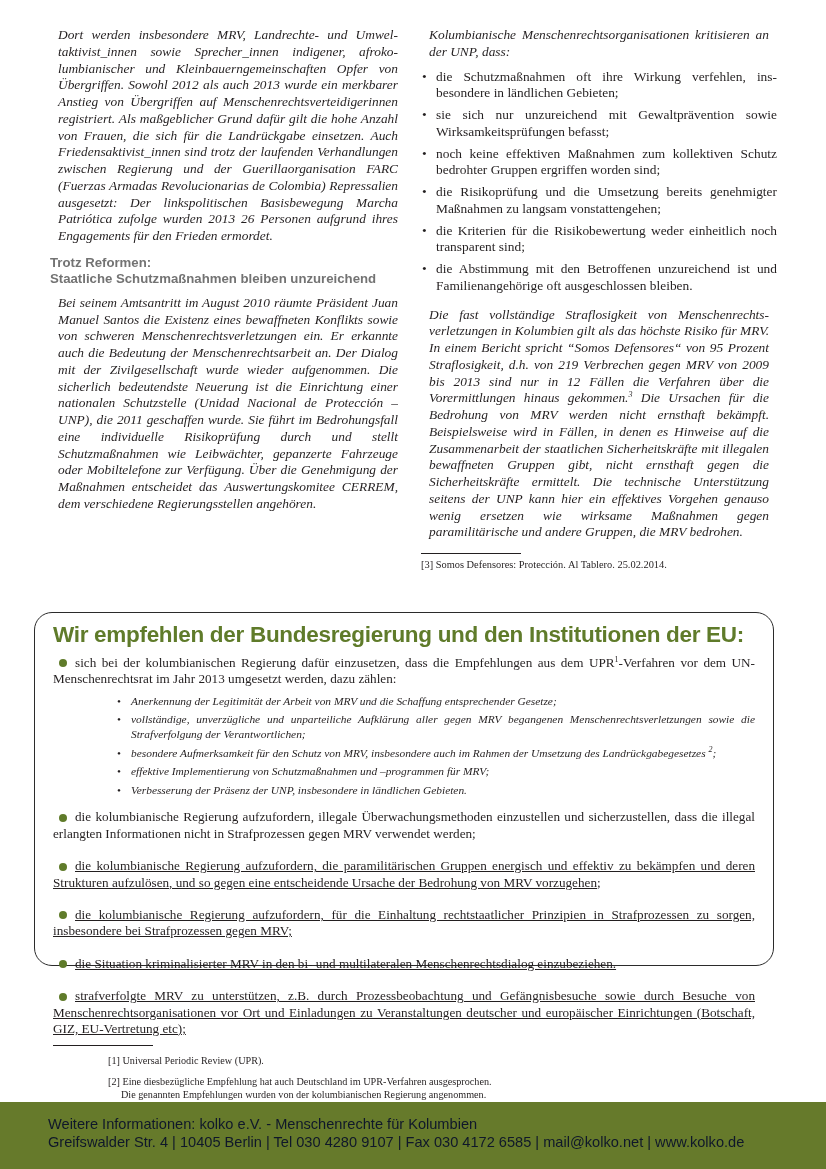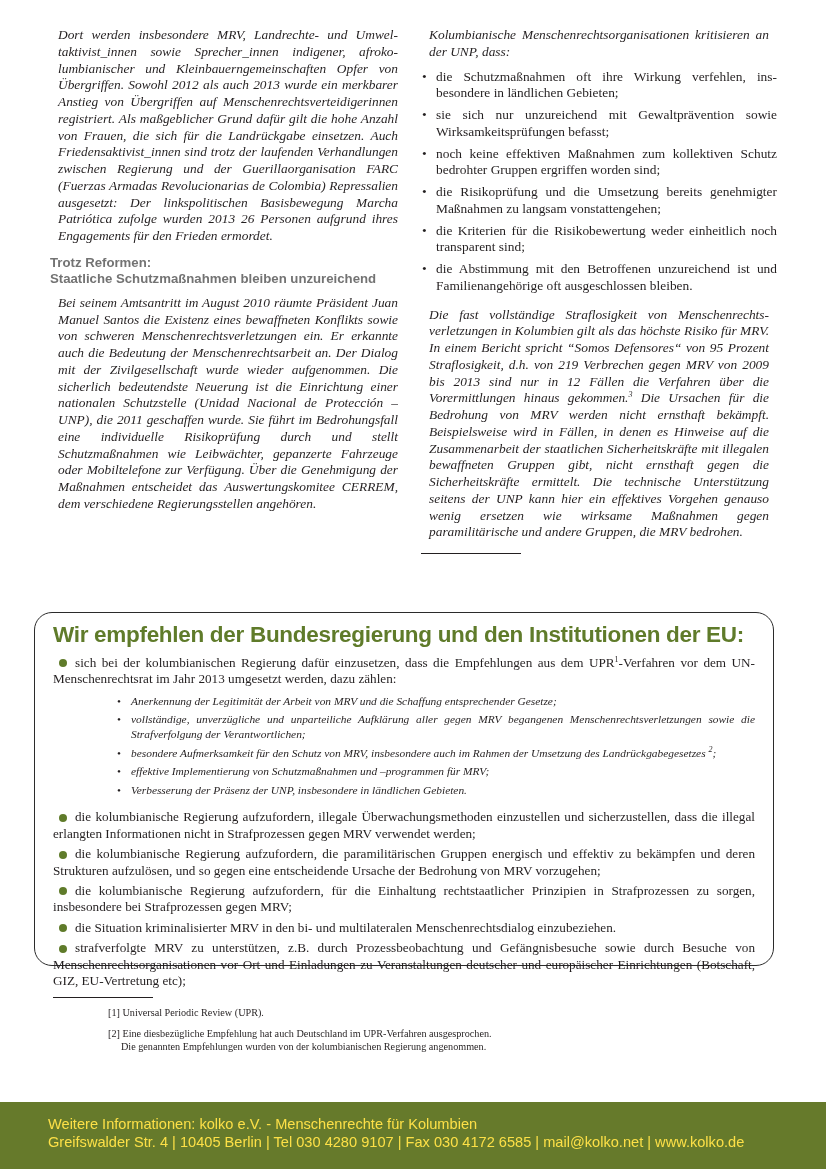--- a/index.html
+++ b/index.html
@@ -42,39 +42,39 @@
   }
   .rec-title {
     margin: 0;
     font-family: "Liberation Sans", "DejaVu Sans", sans-serif;
     font-weight: bold; font-size: 22.5px; line-height: 28px; color: #5f7b2a;
     letter-spacing: -0.3px; white-space: nowrap;
   }
   .rec-item {
     font-size: 13.2px; line-height: 16.4px; text-align: justify; margin: 0;
   }
-  .rec-item + .rec-item { margin-top: 4px; }
+  .rec-item + .rec-item { margin-top: 16px; text-decoration: underline; }
   .gdot {
     display: inline-block; width: 8px; height: 8px; border-radius: 50%;
     background: #5f7b2a; margin: 0 8px 1px 6px; vertical-align: middle;
   }
   .sub-list { list-style: none; margin: 6px 0 12px 0; padding: 0 0 0 64px; }
   .sub-list li {
     position: relative; padding-left: 14px;
     font-style: italic; font-size: 11.4px; line-height: 14.6px; margin-bottom: 4px;
     text-align: justify;
   }
   .sub-list li .bul { position: absolute; left: 0; top: 0; font-style: normal; }
   .rec-fn-rule { width: 100px; border-top: 1.5px solid #231f20; margin: 8px 0 4px 0; }
   .rec-fn { font-size: 10.2px; line-height: 13px; margin: 8px; padding-left: 47px; }
   .rec-fn .indent { padding-left: 13px; display: block; }
 
   .footer {
     position: absolute; left: 0; top: 1102px; width: 826px; height: 67px;
-    background: #667a2b; color: #fde047;
+    background: #667a2b; color: #0f172a;
     font-family: "Liberation Sans", "DejaVu Sans", sans-serif;
     font-size: 14.6px; line-height: 17.5px; font-weight: normal;
     box-sizing: border-box; padding: 14px 0 0 48px;
   }
   .footer div { white-space: nowrap; }
 </style>
 </head>
 <body>
 
 <div class="col col-left">
@@ -91,20 +91,21 @@
   <ul class="crit-list">
     <li><span class="bul">•</span><span>die Schutzmaßnahmen oft ihre Wirkung verfehlen, ins­besondere in ländlichen Gebieten;</span></li>
     <li><span class="bul">•</span><span>sie sich nur unzureichend mit Gewaltprävention sowie Wirksamkeitsprüfungen befasst;</span></li>
     <li><span class="bul">•</span><span>noch keine effektiven Maßnahmen zum kollektiven Schutz bedrohter Gruppen ergriffen worden sind;</span></li>
     <li><span class="bul">•</span><span>die Risikoprüfung und die Umsetzung bereits genehmig­ter Maßnahmen zu langsam vonstattengehen;</span></li>
     <li><span class="bul">•</span><span>die Kriterien für die Risikobewertung weder einheitlich noch transparent sind;</span></li>
     <li><span class="bul">•</span><span>die Abstimmung mit den Betroffenen unzureichend ist und Familienangehörige oft ausgeschlossen bleiben.</span></li>
   </ul>
   <p class="para-gap"><span>Die fast vollständige Straflosigkeit von Menschenrechts­verletzungen in Kolumbien gilt als das höchste Risiko für MRV. In einem Bericht spricht “Somos Defensores“ von 95 Prozent Straflosigkeit, d.h. von 219 Verbrechen gegen MRV von 2009 bis 2013 sind nur in 12 Fällen die Verfahren über die Vorermittlungen hinaus gekommen.</span><sup>3</sup><span> Die Ursachen für die Bedrohung von MRV werden nicht ernsthaft be­kämpft. Beispielsweise wird in Fällen, in denen es Hinweise auf die Zusammenarbeit der staatlichen Sicherheitskräfte mit illegalen bewaffneten Gruppen gibt, nicht ernsthaft gegen die Sicherheitskräfte ermittelt. Die technische Unter­stützung seitens der UNP kann hier ein effektives Vorgehen genauso wenig ersetzen wie wirksame Maßnahmen gegen paramilitärische und andere Gruppen, die MRV bedrohen.</span></p>
   <div class="fn-rule"></div>
+  <div class="fn">[3] Somos Defensores: Protección. Al Tablero. 25.02.2014.</div>
 </div>
 
 <div class="rec-box">
   <h1 class="rec-title">Wir empfehlen der Bundesregierung und den Institutionen der EU:</h1>
 
   <p class="rec-item" style="margin-top:6px;"><span class="gdot"></span><span>sich bei der kolumbianischen Regierung dafür einzusetzen, dass die Empfehlungen aus dem UPR</span><sup>1</sup><span>-Verfahren vor dem UN-Menschenrechtsrat im Jahr 2013 umgesetzt werden, dazu zählen:</span></p>
 
   <ul class="sub-list">
     <li><span class="bul">•</span><span>Anerkennung der Legitimität der Arbeit von MRV und die Schaffung entsprechender Gesetze;</span></li>
     <li><span class="bul">•</span><span>vollständige, unverzügliche und unparteiliche Aufklärung aller gegen MRV begangenen Menschenrechtsverletzungen sowie die Strafverfolgung der Verantwortlichen;</span></li>

